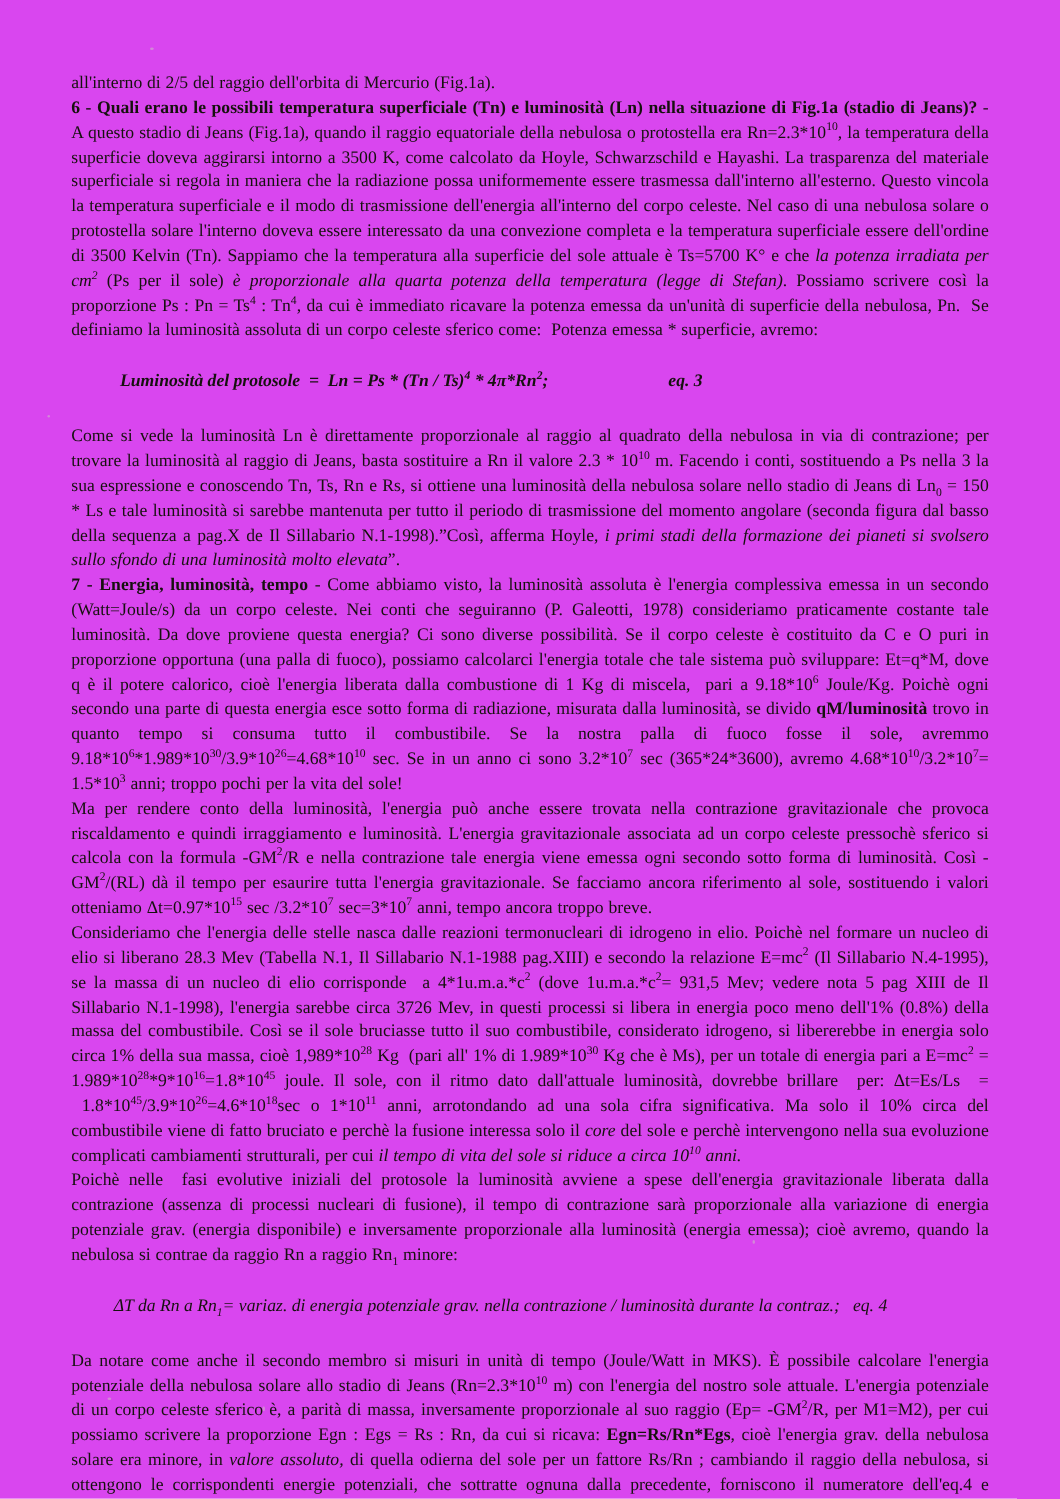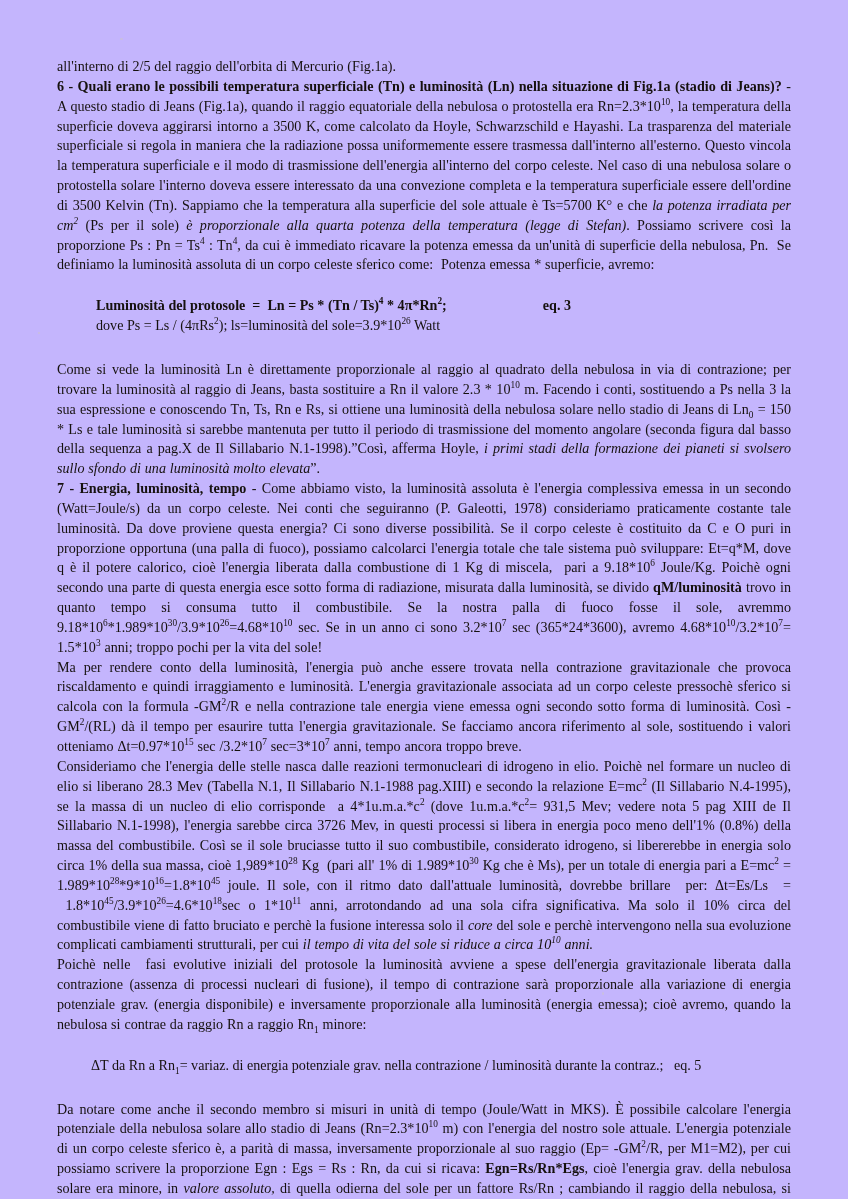--- a/index.html
+++ b/index.html
@@ -4,21 +4,21 @@
 <style>
   html, body {
     margin: 0;
     padding: 0;
     background: #ffffff;
   }
   .page {
     position: relative;
     width: 848px;
     height: 1199px;
-    background: #c4b5fd;
+    background: #d946ef;
     overflow: hidden;
     font-family: "Liberation Serif", "DejaVu Serif", serif;
     color: #1a1512;
   }
   .content {
     position: absolute;
     left: 57px;
     top: 57px;
     width: 734px;
   }
@@ -31,20 +31,21 @@
     color: #16110e;
     word-spacing: 0.3px;
   }
   sup { font-size: 0.66em; vertical-align: super; line-height: 0; }
   sub { font-size: 0.66em; vertical-align: sub; line-height: 0; }
   b, .b { font-weight: bold; margin-top: 15px; }
   i, .i { font-style: italic; }
   .eqblock {
     margin: 0;
     padding: 0;
+    font-style: italic;
   }
   .eqline {
     font-size: 14.1px;
     line-height: 19.85px;
     white-space: nowrap;
     color: #16110e;
   }
   .eqline .indent { display: inline-block; width: 39px; }
   .eqline .eqtag { display: inline-block; width: 96px; text-align: left; }
   .eqline.bold { font-weight: bold; }
@@ -72,39 +73,38 @@
   <div class="content">
 
     <p class="para"><span>all'interno di 2/5 del raggio dell'orbita di Mercurio (Fig.1a).</span></p>
 
     <p class="para"><b>6 - Quali erano le possibili temperatura superficiale (Tn) e luminosità (Ln) nella situazione di Fig.1a (stadio di Jeans)?</b> - A questo stadio di Jeans (Fig.1a), quando il raggio equatoriale della nebulosa o protostella era Rn=2.3*10<sup>10</sup>, la temperatura della superficie doveva aggirarsi intorno a 3500 K, come calcolato da Hoyle, Schwarzschild e Hayashi. La trasparenza del materiale superficiale si regola in maniera che la radiazione possa uniformemente essere trasmessa dall'interno all'esterno. Questo vincola la temperatura superficiale e il modo di trasmissione dell'energia all'interno del corpo celeste. Nel caso di una nebulosa solare o protostella solare l'interno doveva essere interessato da una convezione completa e la temperatura superficiale essere dell'ordine di 3500 Kelvin (Tn). Sappiamo che la temperatura alla superficie del sole attuale è Ts=5700 K° e che <i>la potenza irradiata per cm<sup>2</sup></i> (Ps per il sole) <i>è proporzionale alla quarta potenza della temperatura (legge di Stefan)</i>. Possiamo scrivere così la proporzione Ps : Pn = Ts<sup>4</sup> : Tn<sup>4</sup>, da cui è immediato ricavare la potenza emessa da un'unità di superficie della nebulosa, Pn.&nbsp; Se definiamo la luminosità assoluta di un corpo celeste sferico come:&nbsp; Potenza emessa * superficie, avremo:</p>
 
     <div class="gap-md"></div>
 
     <div class="eqblock">
       <div class="eqline bold"><span class="indent"></span>Luminosità del protosole&nbsp; = &nbsp;Ln = Ps * (Tn / Ts)<sup>4</sup> * 4π*Rn<sup>2</sup>;<span class="eqtag"></span><span>eq. 3</span></div>
-      <div class="eqline"><span class="indent"></span>dove Ps = Ls / (4πRs<sup>2</sup>); ls=luminosità del sole=3.9*10<sup>26</sup> Watt</div>
     </div>
 
     <div class="gap-lg"></div>
 
     <p class="para">Come si vede la luminosità Ln è direttamente proporzionale al raggio al quadrato della nebulosa in via di contrazione; per trovare la luminosità al raggio di Jeans, basta sostituire a Rn il valore 2.3 * 10<sup>10</sup> m. Facendo i conti, sostituendo a Ps nella 3 la sua espressione e conoscendo Tn, Ts, Rn e Rs, si ottiene una luminosità della nebulosa solare nello stadio di Jeans di Ln<sub>0</sub> = 150 * Ls e tale luminosità si sarebbe mantenuta per tutto il periodo di trasmissione del momento angolare (seconda figura dal basso della sequenza a pag.X de Il Sillabario N.1-1998).”Così, afferma Hoyle, <i>i primi stadi della formazione dei pianeti si svolsero sullo sfondo di una luminosità molto elevata</i>”.</p>
 
     <p class="para"><b>7 - Energia, luminosità, tempo</b> - Come abbiamo visto, la luminosità assoluta è l'energia complessiva emessa in un secondo (Watt=Joule/s) da un corpo celeste. Nei conti che seguiranno (P. Galeotti, 1978) consideriamo praticamente costante tale luminosità. Da dove proviene questa energia? Ci sono diverse possibilità. Se il corpo celeste è costituito da C e O puri in proporzione opportuna (una palla di fuoco), possiamo calcolarci l'energia totale che tale sistema può sviluppare: Et=q*M, dove q è il potere calorico, cioè l'energia liberata dalla combustione di 1 Kg di miscela,&nbsp; pari a 9.18*10<sup>6</sup> Joule/Kg. Poichè ogni secondo una parte di questa energia esce sotto forma di radiazione, misurata dalla luminosità, se divido <b>qM/luminosità</b> trovo in quanto tempo si consuma tutto il combustibile. Se la nostra palla di fuoco fosse il sole, avremmo 9.18*10<sup>6</sup>*1.989*10<sup>30</sup>/3.9*10<sup>26</sup>=4.68*10<sup>10</sup> sec. Se in un anno ci sono 3.2*10<sup>7</sup> sec (365*24*3600), avremo 4.68*10<sup>10</sup>/3.2*10<sup>7</sup>= 1.5*10<sup>3</sup> anni; troppo pochi per la vita del sole!</p>
 
     <p class="para">Ma per rendere conto della luminosità, l'energia può anche essere trovata nella contrazione gravitazionale che provoca riscaldamento e quindi irraggiamento e luminosità. L'energia gravitazionale associata ad un corpo celeste pressochè sferico si calcola con la formula -GM<sup>2</sup>/R e nella contrazione tale energia viene emessa ogni secondo sotto forma di luminosità. Così -GM<sup>2</sup>/(RL) dà il tempo per esaurire tutta l'energia gravitazionale. Se facciamo ancora riferimento al sole, sostituendo i valori otteniamo Δt=0.97*10<sup>15</sup> sec /3.2*10<sup>7</sup> sec=3*10<sup>7</sup> anni, tempo ancora troppo breve.</p>
 
     <p class="para">Consideriamo che l'energia delle stelle nasca dalle reazioni termonucleari di idrogeno in elio. Poichè nel formare un nucleo di elio si liberano 28.3 Mev (Tabella N.1, Il Sillabario N.1-1988 pag.XIII) e secondo la relazione E=mc<sup>2</sup> (Il Sillabario N.4-1995), se la massa di un nucleo di elio corrisponde&nbsp; a 4*1u.m.a.*c<sup>2</sup> (dove 1u.m.a.*c<sup>2</sup>= 931,5 Mev; vedere nota 5 pag XIII de Il Sillabario N.1-1998), l'energia sarebbe circa 3726 Mev, in questi processi si libera in energia poco meno dell'1% (0.8%) della massa del combustibile. Così se il sole bruciasse tutto il suo combustibile, considerato idrogeno, si libererebbe in energia solo circa 1% della sua massa, cioè 1,989*10<sup>28</sup> Kg&nbsp; (pari all' 1% di 1.989*10<sup>30</sup> Kg che è Ms), per un totale di energia pari a E=mc<sup>2</sup> = 1.989*10<sup>28</sup>*9*10<sup>16</sup>=1.8*10<sup>45</sup> joule. Il sole, con il ritmo dato dall'attuale luminosità, dovrebbe brillare&nbsp; per: Δt=Es/Ls&nbsp; = &nbsp;1.8*10<sup>45</sup>/3.9*10<sup>26</sup>=4.6*10<sup>18</sup>sec o 1*10<sup>11</sup> anni, arrotondando ad una sola cifra significativa. Ma solo il 10% circa del combustibile viene di fatto bruciato e perchè la fusione interessa solo il <i>core</i> del sole e perchè intervengono nella sua evoluzione complicati cambiamenti strutturali, per cui <i>il tempo di vita del sole si riduce a circa 10<sup>10</sup> anni.</i></p>
 
     <p class="para">Poichè nelle&nbsp; fasi evolutive iniziali del protosole la luminosità avviene a spese dell'energia gravitazionale liberata dalla contrazione (assenza di processi nucleari di fusione), il tempo di contrazione sarà proporzionale alla variazione di energia potenziale grav. (energia disponibile) e inversamente proporzionale alla luminosità (energia emessa); cioè avremo, quando la nebulosa si contrae da raggio Rn a raggio Rn<sub>1</sub> minore:</p>
 
     <div class="gap-md"></div>
 
     <div class="eqblock">
-      <div class="eq4line"><span class="indent4"></span>ΔT da Rn a Rn<sub>1</sub>= variaz. di energia potenziale grav. nella contrazione / luminosità durante la contraz.;&nbsp;&nbsp; <span>eq. 5</span></div>
+      <div class="eq4line"><span class="indent4"></span>ΔT da Rn a Rn<sub>1</sub>= variaz. di energia potenziale grav. nella contrazione / luminosità durante la contraz.;&nbsp;&nbsp; <span>eq. 4</span></div>
     </div>
 
     <div class="gap-lg"></div>
 
     <p class="para">Da notare come anche il secondo membro si misuri in unità di tempo (Joule/Watt in MKS). È possibile calcolare l'energia potenziale della nebulosa solare allo stadio di Jeans (Rn=2.3*10<sup>10</sup> m) con l'energia del nostro sole attuale. L'energia potenziale di un corpo celeste sferico è, a parità di massa, inversamente proporzionale al suo raggio (Ep= -GM<sup>2</sup>/R, per M1=M2), per cui possiamo scrivere la proporzione Egn : Egs = Rs : Rn, da cui si ricava: <b>Egn=Rs/Rn*Egs</b>, cioè l'energia grav. della nebulosa solare era minore, in <i>valore assoluto,</i> di quella odierna del sole per un fattore Rs/Rn ; cambiando il raggio della nebulosa, si ottengono le corrispondenti energie potenziali, che sottratte ognuna dalla precedente, forniscono il numeratore dell'eq.4 e dall'eq.3 la luminosità, calcolata per es. all'inizio</p>
 
   </div>
 
   <span class="speck" style="left:120px; top:38px; width:3px; height:2px;"></span>
   <span class="speck" style="left:38px; top:332px; width:2px; height:2px;"></span>

